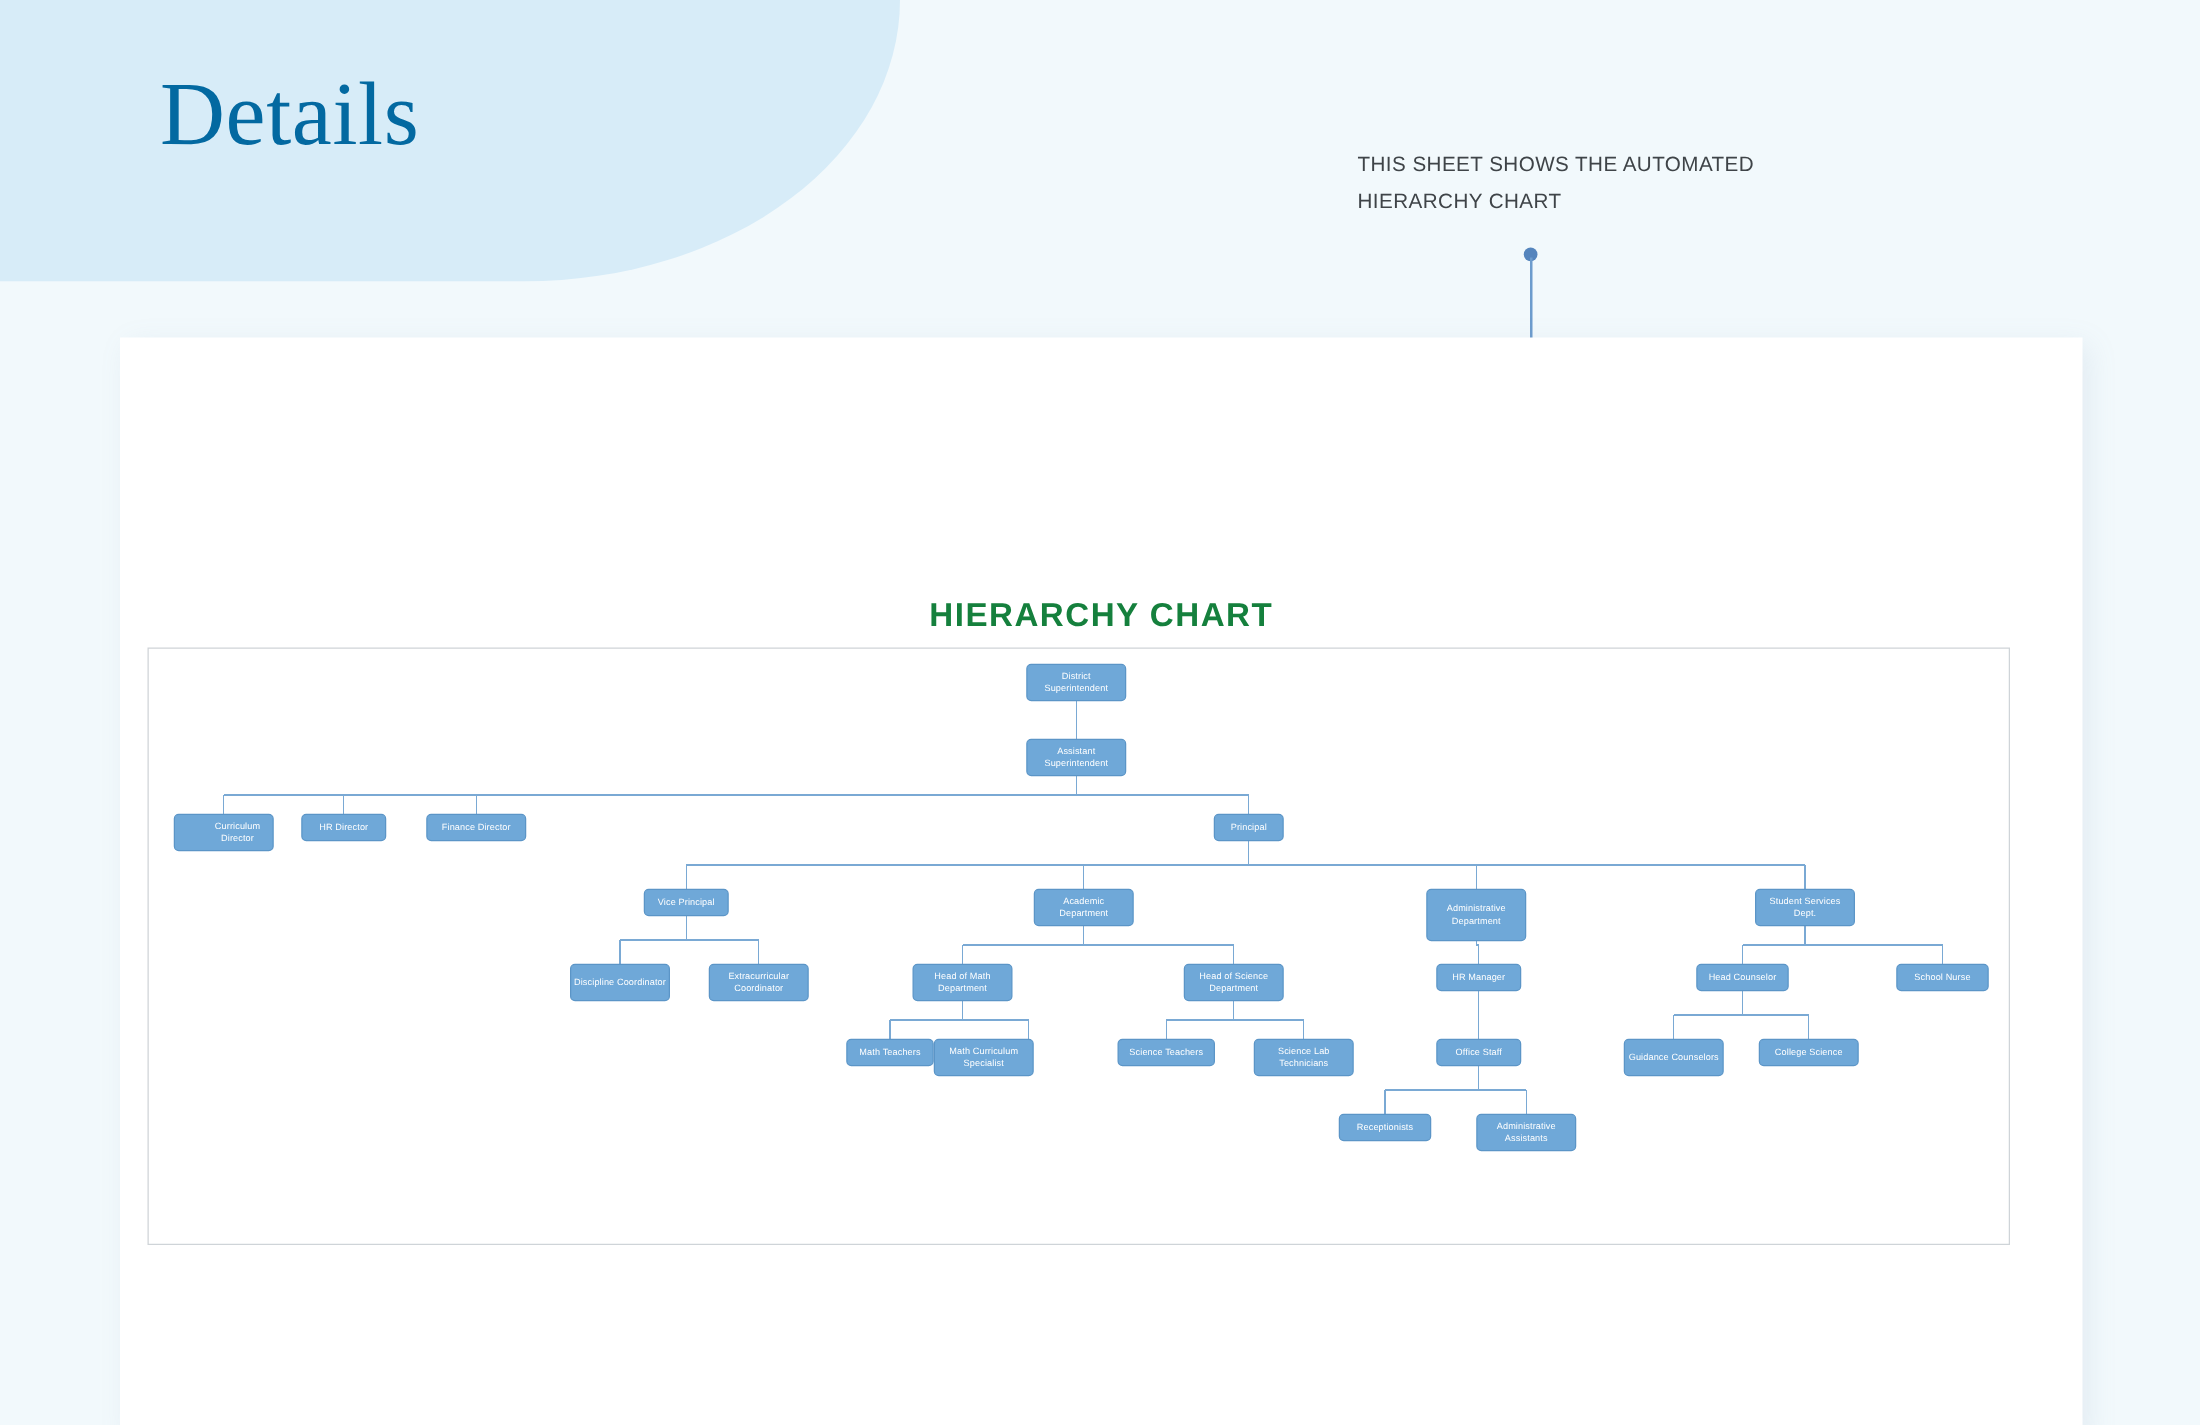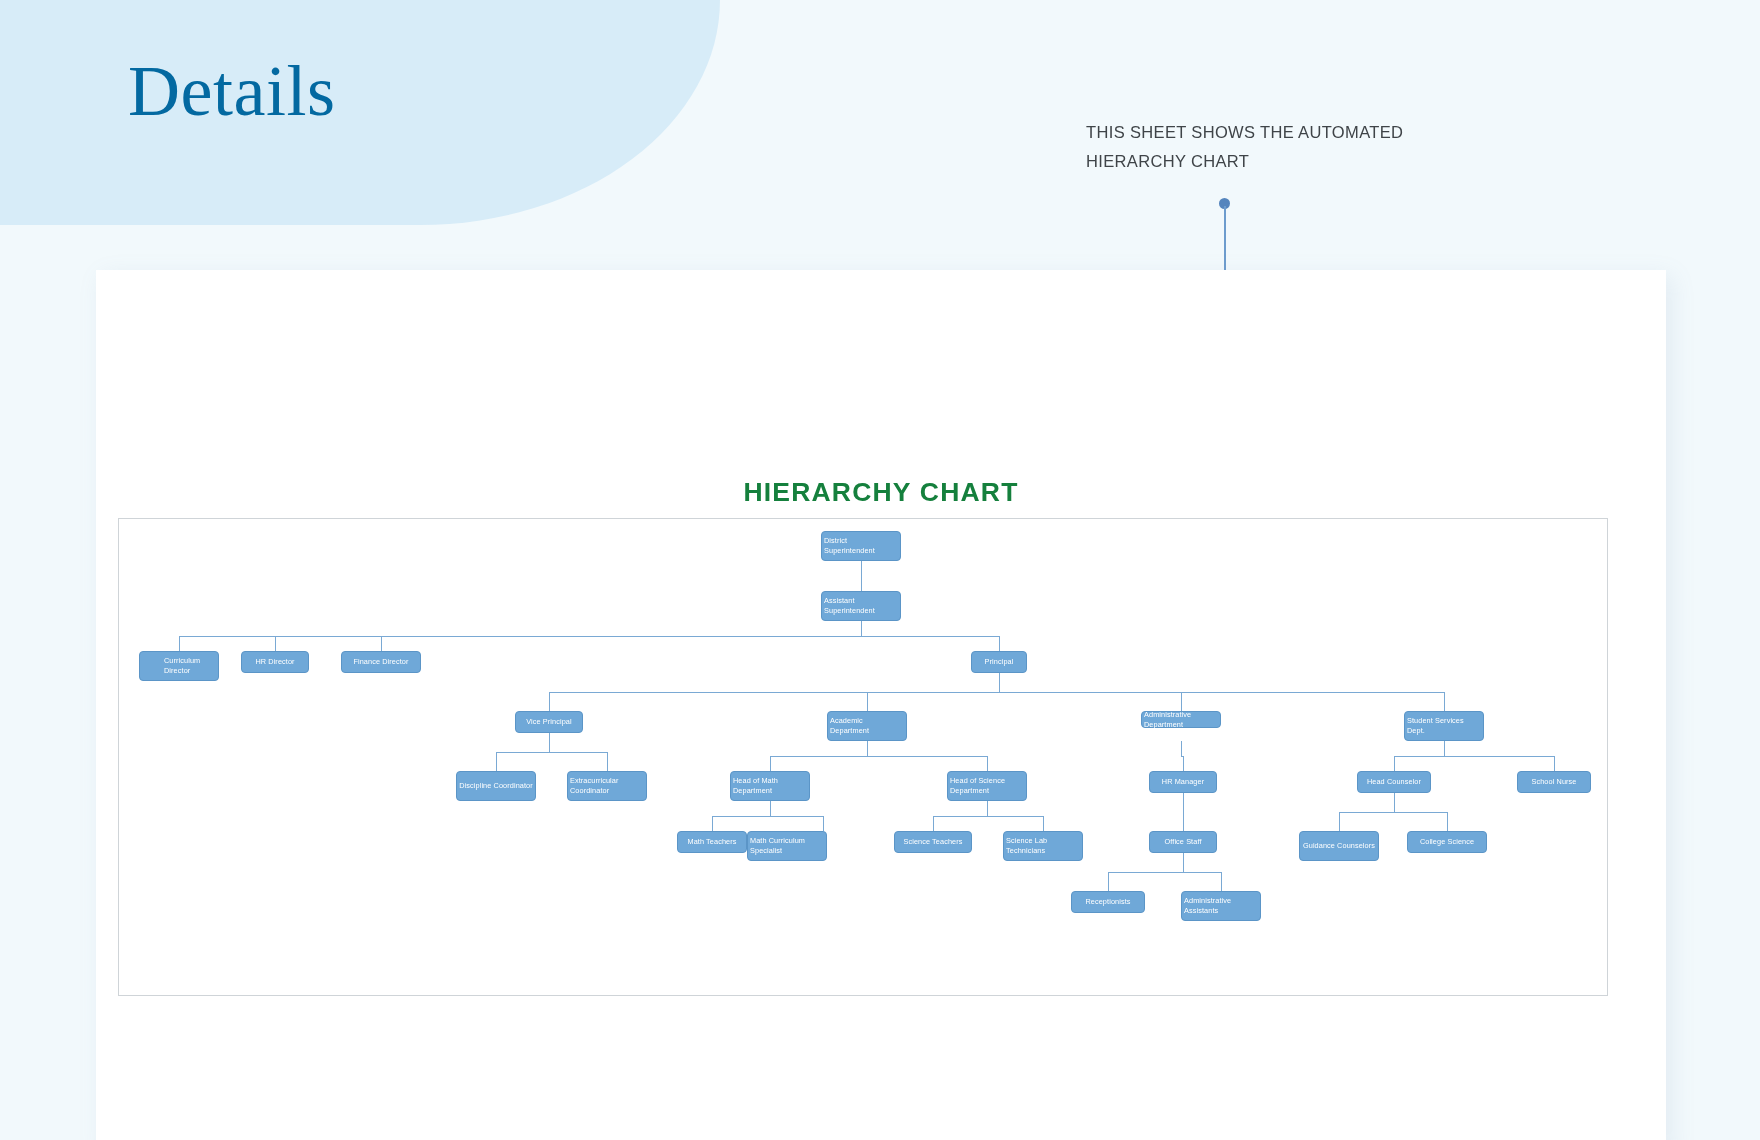--- a/index.html
+++ b/index.html
@@ -108,20 +108,21 @@
     background: #6fa8d8;
     border: 1px solid #5b95c7;
     border-radius: 4px;
     color: #ffffff;
     font-size: 7.3px;
     line-height: 1.35;
     letter-spacing: 0.1px;
     display: flex;
     align-items: center;
     justify-content: center;
+    text-align: center;
     padding: 1px 2px;
   }
 </style>
 </head>
 <body>
 
 <div id="page">
 
   <div class="banner"></div>
   <div class="banner-title">Details</div>
@@ -185,21 +186,21 @@
           </svg>
         <div id="org-nodes">
             <div class="node" style="left: 702px; top: 12px; width: 80px; height: 30px;">District Superintendent</div>
             <div class="node" style="left: 702px; top: 72px; width: 80px; height: 30px;">Assistant Superintendent</div>
             <div class="node" style="left: 20px; top: 132px; width: 80px; height: 30px; padding-left: 24px;">Curriculum Director</div>
             <div class="node" style="left: 122px; top: 132px; width: 68px; height: 22px;">HR Director</div>
             <div class="node" style="left: 222px; top: 132px; width: 80px; height: 22px;">Finance Director</div>
             <div class="node" style="left: 852px; top: 132px; width: 56px; height: 22px;">Principal</div>
             <div class="node" style="left: 396px; top: 192px; width: 68px; height: 22px;">Vice Principal</div>
             <div class="node" style="left: 708px; top: 192px; width: 80px; height: 30px;">Academic Department</div>
-            <div class="node" style="left: 1022px; top: 192px; width: 80px; height: 17px;">Administrative Department</div>
+            <div class="node" style="left: 1022px; top: 192px; width: 80px; height: 42px;">Administrative Department</div>
             <div class="node" style="left: 1285px; top: 192px; width: 80px; height: 30px;">Student Services Dept.</div>
             <div class="node" style="left: 337px; top: 252px; width: 80px; height: 30px;">Discipline Coordinator</div>
             <div class="node" style="left: 448px; top: 252px; width: 80px; height: 30px;">Extracurricular Coordinator</div>
             <div class="node" style="left: 611px; top: 252px; width: 80px; height: 30px;">Head of Math Department</div>
             <div class="node" style="left: 828px; top: 252px; width: 80px; height: 30px;">Head of Science Department</div>
             <div class="node" style="left: 1030px; top: 252px; width: 68px; height: 22px;">HR Manager</div>
             <div class="node" style="left: 1238px; top: 252px; width: 74px; height: 22px;">Head Counselor</div>
             <div class="node" style="left: 1398px; top: 252px; width: 74px; height: 22px;">School Nurse</div>
             <div class="node" style="left: 558px; top: 312px; width: 70px; height: 22px;">Math Teachers</div>
             <div class="node" style="left: 628px; top: 312px; width: 80px; height: 30px;">Math Curriculum Specialist</div>

